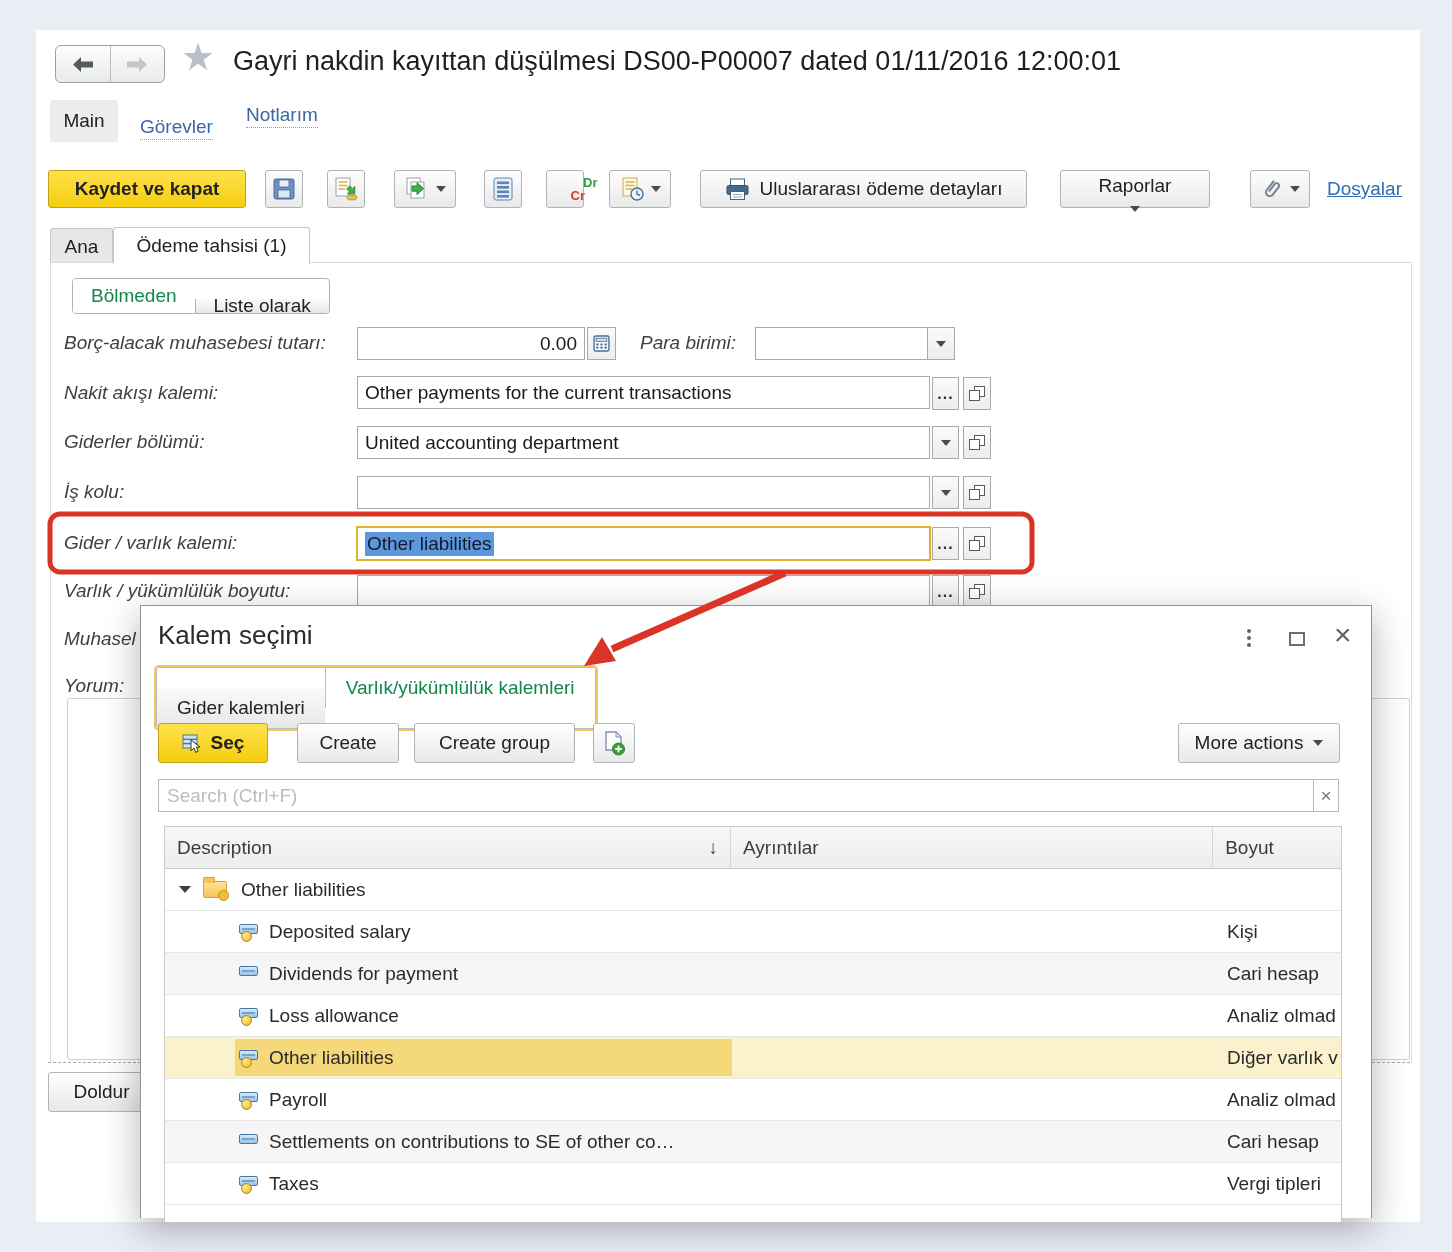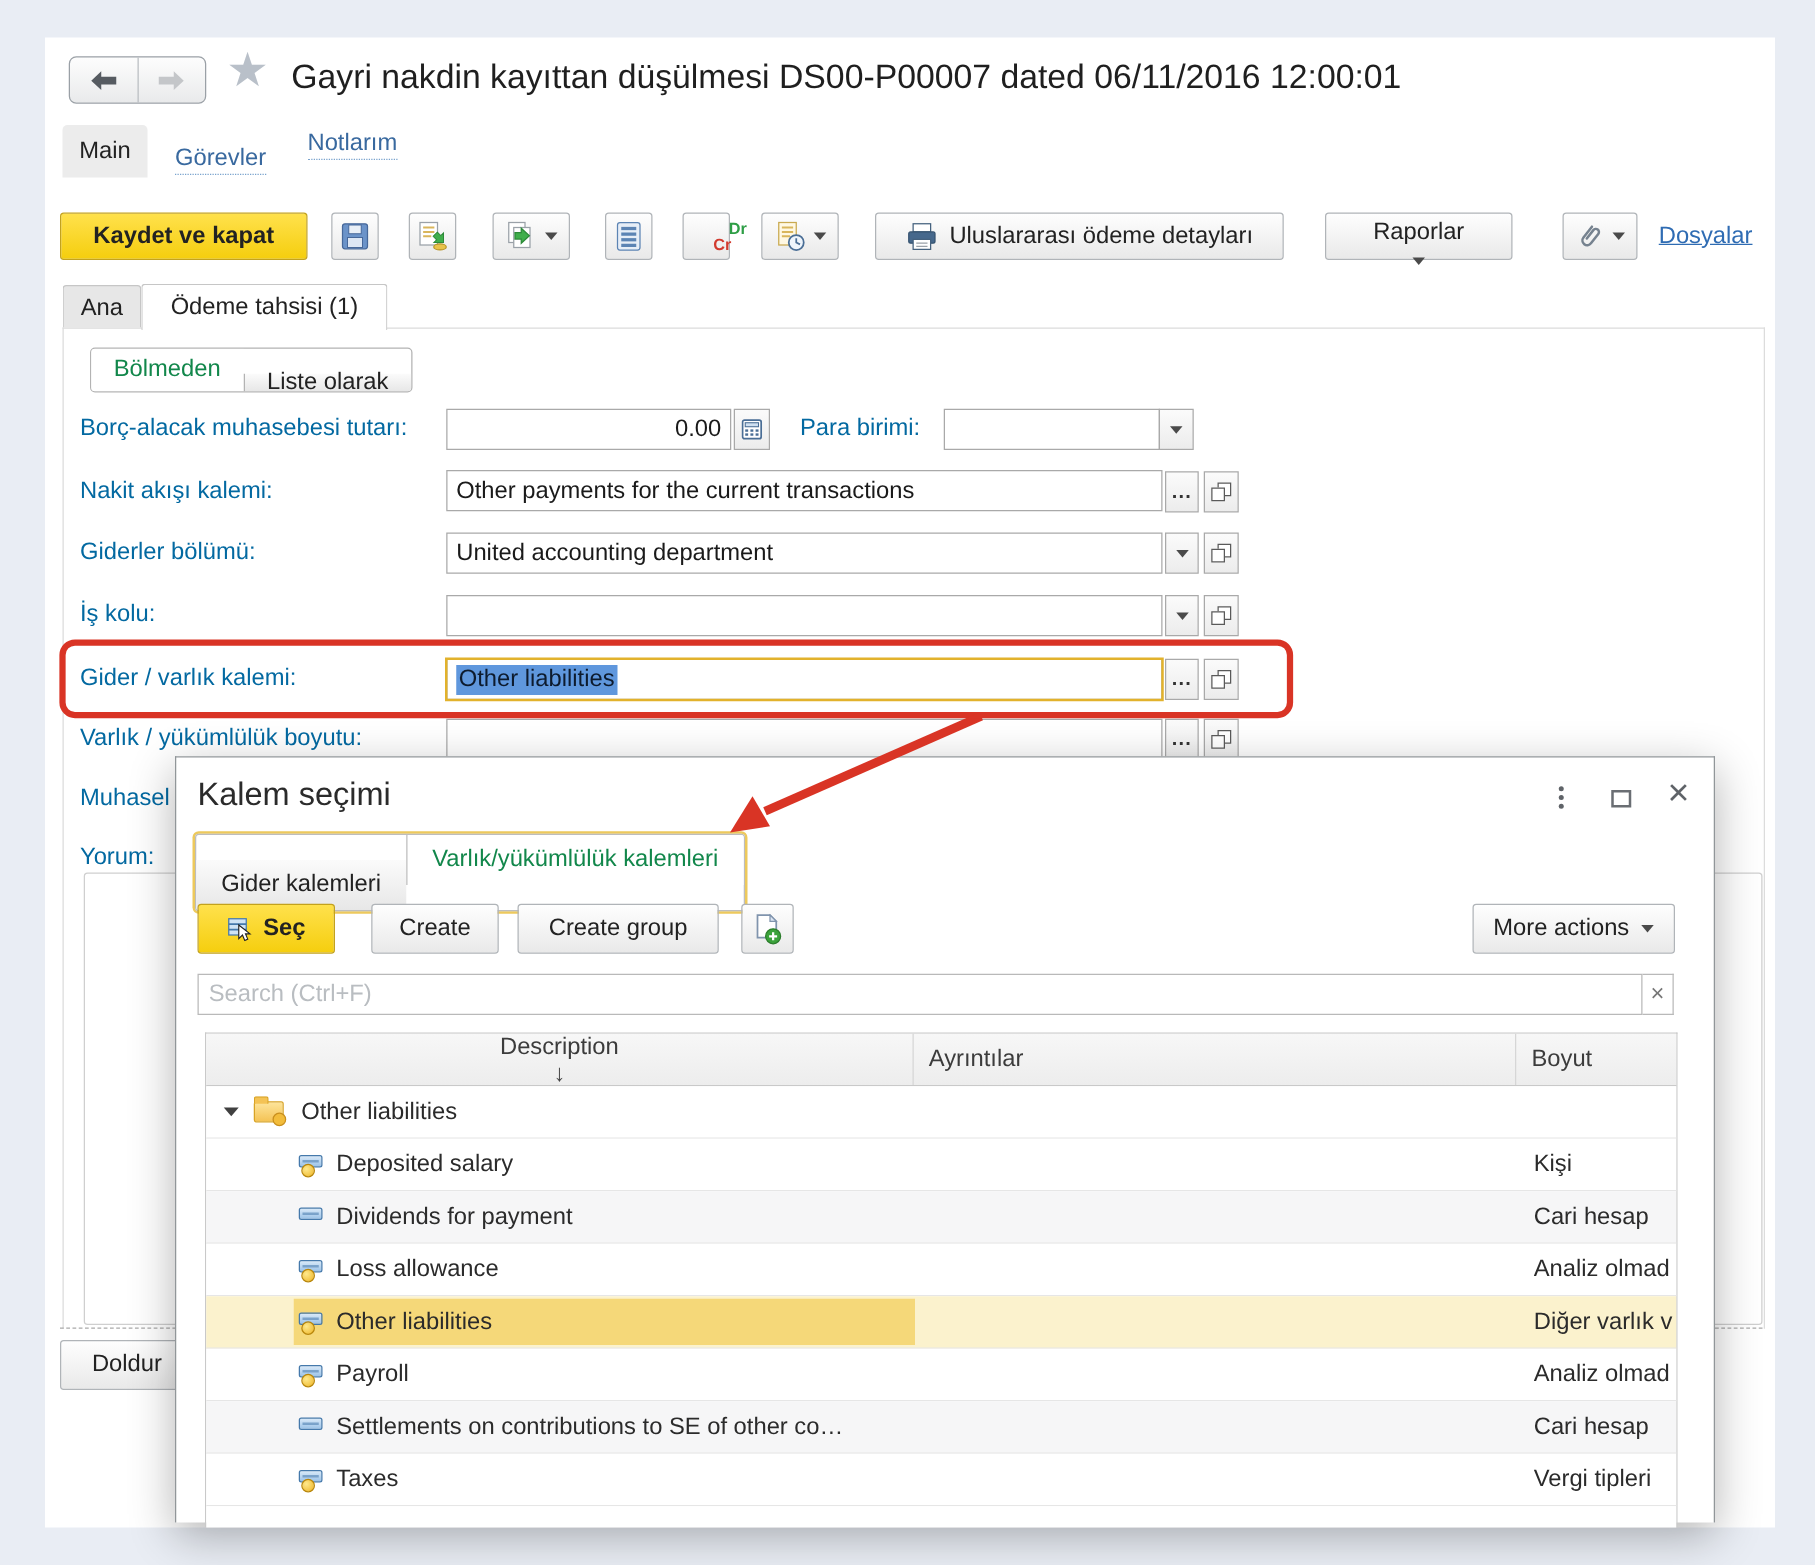--- a/index.html
+++ b/index.html
@@ -40,21 +40,21 @@
   .ptab-inactive { background:#e7e7e7; border:1px solid #c6c6c6; border-bottom:none; border-radius:3px 3px 0 0; }
   .ptab-active { background:#fff; border:1px solid #c6c6c6; border-bottom:none; border-radius:3px 3px 0 0; z-index:3; }
   .contentbox { left:14px; top:232px; width:1362px; height:801px; border:1px solid #dcdcdc; border-bottom:none; background:#fff; z-index:1; }
 
   .toggle { left:36px; top:248px; height:36px; display:flex; border:1px solid #b3b3b3; border-radius:4px; overflow:hidden; z-index:4; }
   .toggle .seg { display:flex; align-items:center; justify-content:center; font-size:19px; padding:0 18px; }
   .seg-active { background:#fff; color:#12874b; }
   .seg-idle { background:linear-gradient(#fbfbfb,#e7e7e7); color:#222; border-left:1px solid #b3b3b3;margin-top:20px; }
 
   
-  .flabel { font-size:19px; color:#0369a1; white-space:nowrap; z-index:4; }
+  .flabel { font-size:19px; color:#404040; white-space:nowrap; z-index:4;font-style:italic; }
   .finput { height:33px; border:1px solid #a9a9a9; background:#fff; font-size:19px; color:#1a1a1a;
             padding:0 7px; display:flex; align-items:center; z-index:4; font-family:"Liberation Sans",sans-serif; }
   input.finput { display:block; line-height:31px; }
   .sidebtn { height:33px; border:1px solid #a9a9a9; background:linear-gradient(#fbfbfb,#ececec);
              display:flex; align-items:center; justify-content:center; font-size:16px; color:#333; z-index:4; cursor:pointer; }
   .open-icon { position:relative; width:16px; height:15px; display:inline-block; }
   .open-icon::before { content:''; position:absolute; right:0; top:0; width:9px; height:9px; border:1.6px solid #5a5a5a; background:#fff; }
   .open-icon::after  { content:''; position:absolute; left:0; bottom:0; width:9px; height:9px; border:1.6px solid #5a5a5a; background:#fff; }
   .sel-text { background:#5f97dd; color:#0d1b2e; padding:1px 2px; }
   .focus-yellow { outline:2px solid #e2b22c; outline-offset:-1px; }
@@ -74,21 +74,21 @@
   .search { left:17px; top:173px; width:1156px; height:33px; border:1px solid #b9b9b9; font-size:19px; padding:0 8px;
             color:#333; font-family:"Liberation Sans",sans-serif; }
   .search::placeholder { color:#b9bdc1; }
   .searchx { left:1173px; top:173px; width:25px; height:33px; border:1px solid #b9b9b9; border-left:none;
              display:flex; align-items:center; justify-content:center; color:#777; font-size:19px; cursor:pointer; }
 
   .dtable { left:23px; top:220px; width:1178px; border-left:1px solid #c9c9c9; border-right:1px solid #c9c9c9; border-top:1px solid #c9c9c9; }
   .thead { display:flex; height:42px; background:linear-gradient(#f7f7f7,#ededed); border-bottom:1px solid #c9c9c9;
            font-size:19px; color:#3c3c3c; }
   .th { display:flex; align-items:center; padding:0 12px; }
-  .th-desc { width:567px; justify-content:space-between; border-right:1px solid #d6d6d6;flex-direction:column; }
+  .th-desc { width:567px; justify-content:space-between; border-right:1px solid #d6d6d6; }
   .th-det  { width:483px; border-right:1px solid #d6d6d6; }
   .th-dim  { width:128px; }
   .trow { position:relative; display:flex; align-items:center; height:42px; border-bottom:1px solid #e6e6e6;
           font-size:19px; color:#2b2b2b; background:#fff; }
   .trow.stripe { background:#f6f6f7; }
   .trow .desc { position:absolute; left:104px; white-space:nowrap; z-index:2; }
   .trow .boyut { position:absolute; left:1062px; width:138px; white-space:nowrap; overflow:hidden; z-index:2; }
   .trow.selected { background:#fbf2cd; }
   .trow.selected .hl { position:absolute; left:70px; top:2px; bottom:2px; width:497px; background:#f5d879; z-index:1; }
 
@@ -124,21 +124,21 @@
             <path d="M10 1 L2 8.5 L10 16 L10 11.6 L22 11.6 L22 5.4 L10 5.4 Z" fill="#565b61"></path>
           </svg>
       </div>
       <div class="half">
         <svg width="24" height="17" viewBox="0 0 24 17">
             <path d="M14 1 L22 8.5 L14 16 L14 11.6 L2 11.6 L2 5.4 L14 5.4 Z" fill="#c4c6c9"></path>
           </svg>
       </div>
     </div>
     <div class="abs star">★</div>
-    <div class="abs title">Gayri nakdin kayıttan düşülmesi DS00-P00007 dated 06/11/2016 12:00:01</div>
+    <div class="abs title">Gayri nakdin kayıttan düşülmesi DS00-P00007 dated 01/11/2016 12:00:01</div>
 
     <div class="abs tab-main">Main</div>
     <div class="abs navlink" style="left:104px; top:86px;">Görevler</div>
     <div class="abs navlink" style="left:210px; top:74px;">Notlarım</div>
 
     <div class="abs btn btn-yellow" style="left:12px; top:140px; width:198px; height:38px;">Kaydet ve kapat</div>
 
     <div class="abs btn iconbtn" style="left:229px; top:140px;">
       <svg width="24" height="24" viewBox="0 0 24 24">
         <rect x="2" y="2" width="20" height="20" rx="2" fill="#6b93c9" stroke="#47689a"></rect>

